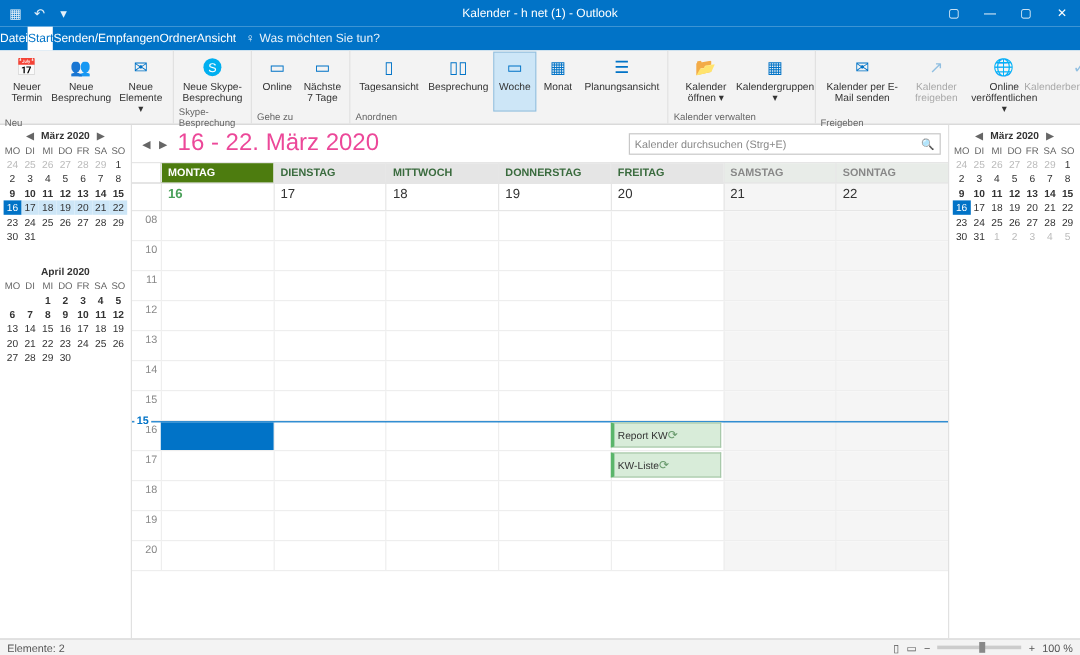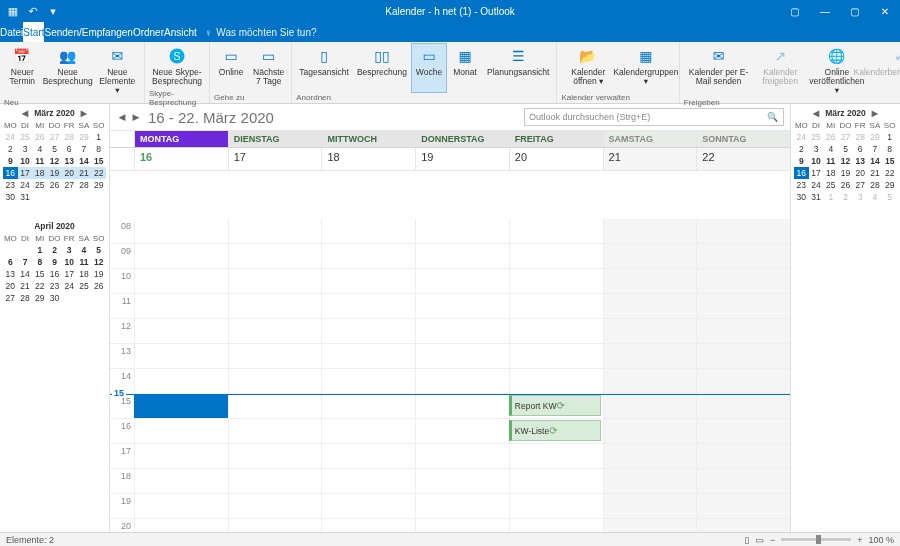--- a/index.html
+++ b/index.html
@@ -44,33 +44,33 @@
 .week-row .other { color: #bbb; }
 .week-row .today { background: #0173c7; color: #fff; }
 .week-row .sel { background: #cde6f7; }
 .week-row .bold { font-weight: 700; }
 
 
 .center { flex: 1; display: flex; flex-direction: column; }
 .center-header { display: flex; align-items: center; padding: 4px 6px; gap: 6px; border-bottom: 1px solid #e6e6e6; }
 .nav-arrows { display: flex; gap: 2px; }
 .nav-arrows span { width: 12px; height: 14px; display: flex; align-items: center; justify-content: center; color: #666; font-size: 9px; }
-.range-title { font-size: 15px; color: #737373; }
+.range-title { font-size: 20px; color: #ec4899; }
 .search-box { margin-left: auto; width: 260px; height: 18px; border: 1px solid #c8c8c8; display: flex; align-items: center; padding: 0 4px; font-size: 9px; color: #888; justify-content: space-between; }
 
 .day-headers { display: grid; grid-template-columns: 24px repeat(7, 1fr); border-bottom: 1px solid #d4d4d4; }
 .day-head { border-left: 1px solid #e6e6e6; padding: 3px 5px; background: #e5e5e5; font-size: 9px; color: #3a6b3e; font-weight: 600; }
-.day-head.first { background: #6d28d9; color: #fff; }
+.day-head.first { background: #4d7c0f; color: #fff; }
 .day-head.wknd { background: #e8ece8; color: #888; }
 .date-row { display: grid; grid-template-columns: 24px repeat(7, 1fr); border-bottom: 1px solid #e6e6e6; }
 .date-cell { border-left: 1px solid #e6e6e6; padding: 3px 5px; font-size: 11px; height: 22px; }
 .date-cell.first { color: #4aa05a; font-weight: 600; }
 .date-cell.wknd { background: #f5f5f5; }
 
-.time-grid { flex: 1; overflow: hidden; position: relative; margin-top: 48px; }
+.time-grid { flex: 1; overflow: hidden; position: relative; }
 .time-rows { position: relative; }
 .time-row { display: grid; grid-template-columns: 24px repeat(7, 1fr); height: 25px; border-bottom: 1px solid #eee; }
 .time-label { font-size: 9px; color: #888; text-align: right; padding: 2px 3px 0 0; }
 .time-cell { border-left: 1px solid #eee; position: relative; }
 .time-cell.wknd { background: #f5f5f5; }
 .now-line { position: absolute; left: 0; right: 0; height: 1px; background: #0173c7; z-index: 2; }
 .now-label { position: absolute; left: 2px; font-size: 9px; color: #0173c7; font-weight: 700; background: #fff; padding: 0 2px; z-index: 3; }
 .evt-block { position: absolute; background: #0173c7; z-index: 1; }
 .evt { position: absolute; background: #d8ecd9; border: 1px solid #a8c9aa; border-left: 3px solid #5ab56a; font-size: 8.5px; padding: 2px 3px; z-index: 2; display: flex; align-items: center; }
 .evt .recur { font-size: 10px; color: #6a9b6e; }
@@ -361,21 +361,21 @@
   </div>
 
   <div class="center">
     <div class="center-header">
       <div class="nav-arrows">
         <span>◀</span>
         <span>▶</span>
       </div>
       <div class="range-title">16 - 22. März 2020</div>
       <div class="search-box">
-        <span>Outlook durchsuchen (Strg+E)</span>
+        <span>Kalender durchsuchen (Strg+E)</span>
           <span>🔍</span>
       </div>
     </div>
     <div class="day-headers" id="day-headers">
         <div></div>
         <div class="day-head first">MONTAG</div>
         <div class="day-head ">DIENSTAG</div>
         <div class="day-head ">MITTWOCH</div>
         <div class="day-head ">DONNERSTAG</div>
         <div class="day-head ">FREITAG</div>
@@ -398,30 +398,20 @@
             <div class="time-label">08</div>
             <div class="time-cell "></div>
             <div class="time-cell "></div>
             <div class="time-cell "></div>
             <div class="time-cell "></div>
             <div class="time-cell "></div>
             <div class="time-cell wknd"></div>
             <div class="time-cell wknd"></div>
           </div>
           <div class="time-row">
-            <div class="time-label">09</div>
-            <div class="time-cell "></div>
-            <div class="time-cell "></div>
-            <div class="time-cell "></div>
-            <div class="time-cell "></div>
-            <div class="time-cell "></div>
-            <div class="time-cell wknd"></div>
-            <div class="time-cell wknd"></div>
-          </div>
-          <div class="time-row">
             <div class="time-label">10</div>
             <div class="time-cell "></div>
             <div class="time-cell "></div>
             <div class="time-cell "></div>
             <div class="time-cell "></div>
             <div class="time-cell "></div>
             <div class="time-cell wknd"></div>
             <div class="time-cell wknd"></div>
           </div>
           <div class="time-row">

